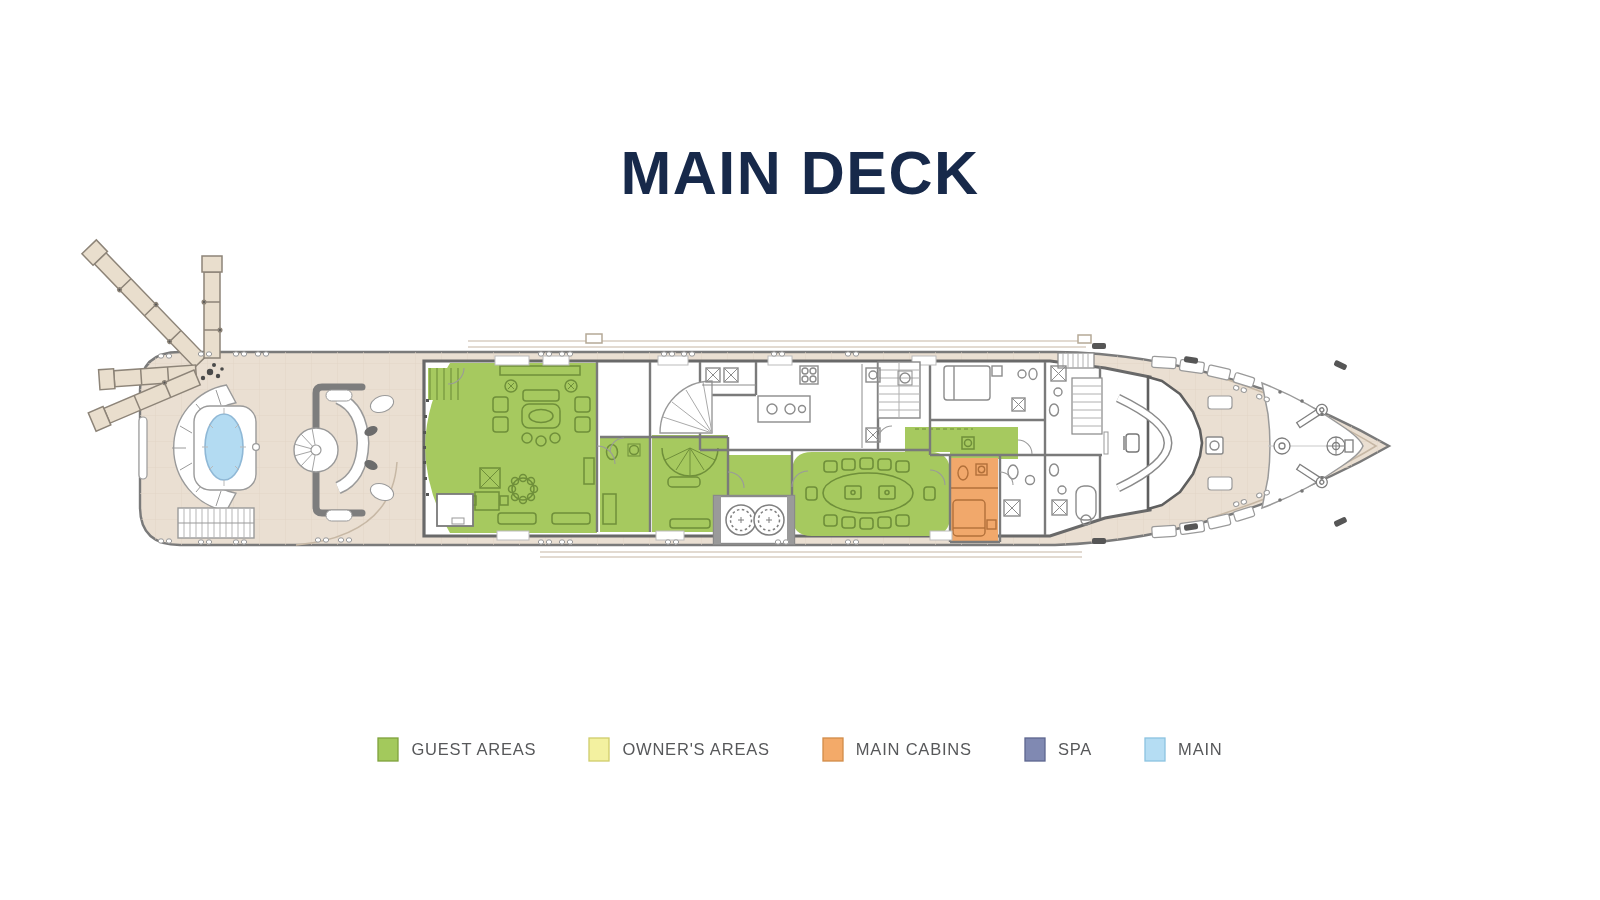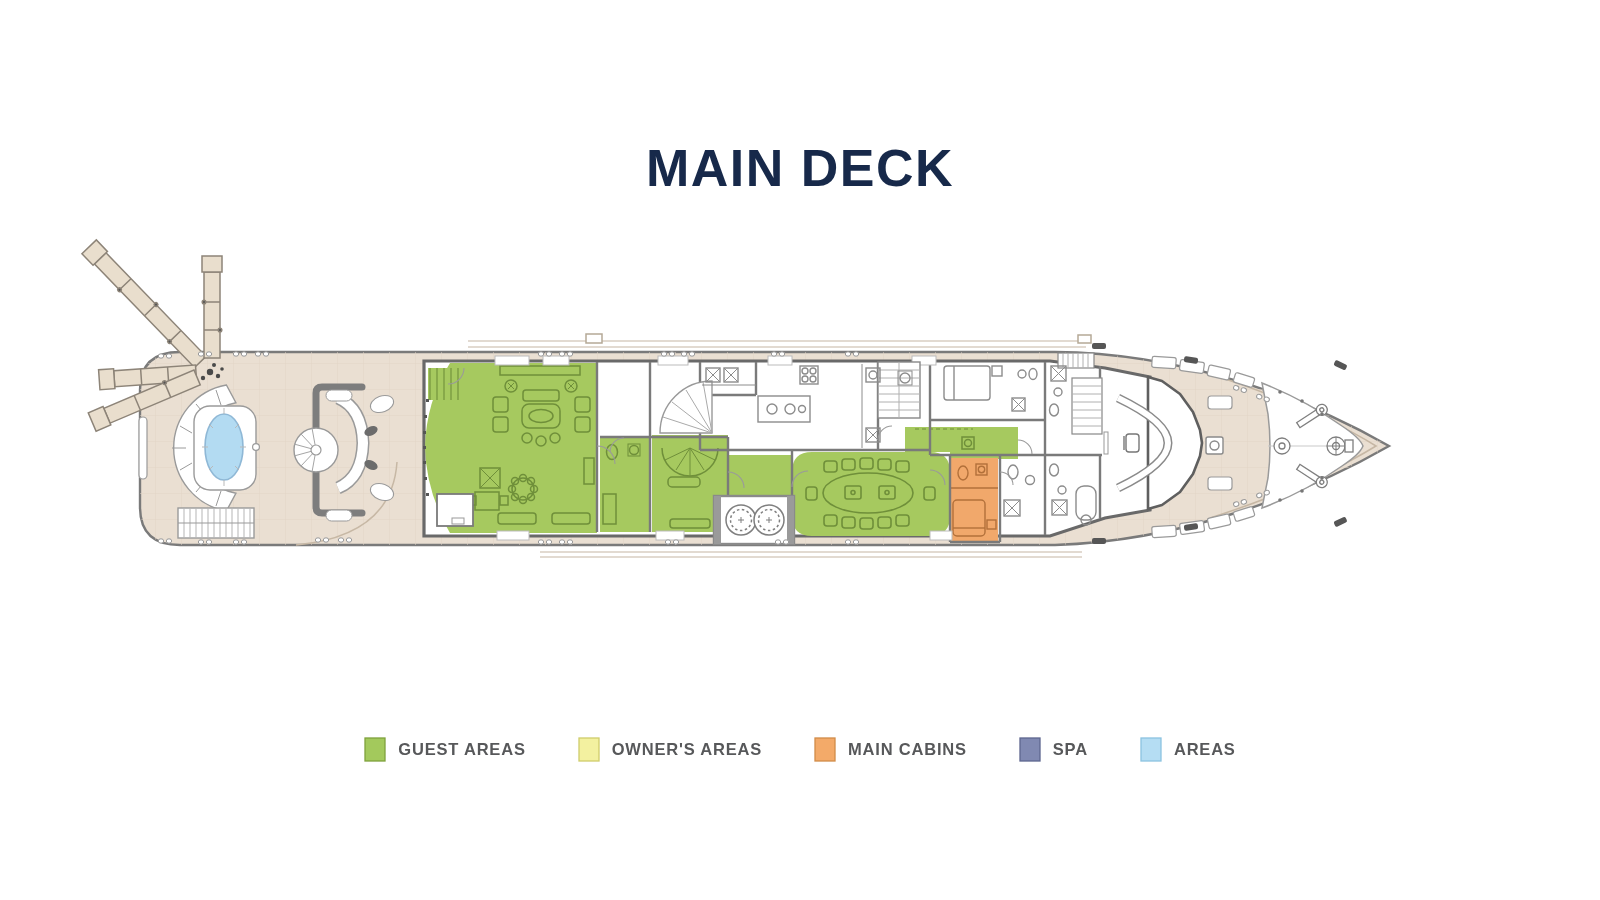--- a/index.html
+++ b/index.html
@@ -1,24 +1,24 @@
 <!DOCTYPE html>
 <html><head>
 <meta charset="utf-8">
 <style>
   html,body{margin:0;padding:0;background:#ffffff;}
   body{width:1600px;height:900px;position:relative;overflow:hidden;
        font-family:"Liberation Sans",sans-serif;}
   .page-title{position:absolute;top:138px;left:0;right:0;margin:0;
-    text-align:center;font-size:52px;font-weight:700;letter-spacing:1.5px;}
+    text-align:center;font-size:61px;font-weight:700;letter-spacing:1.5px;}
   .plan-svg{position:absolute;left:0;top:0;width:1600px;height:900px;}
   .legend{position:absolute;top:737px;left:0;right:0;display:flex;
     justify-content:center;align-items:center;gap:52px;
     font-size:16.5px;letter-spacing:.8px;font-weight:500;}
-  .legend-item{display:flex;align-items:center;gap:12px;font-weight:bold;}
+  .legend-item{display:flex;align-items:center;gap:12px;}
   .legend-item svg{display:block;}
 </style>
 </head>
 <body>
 
 <h1 class="page-title" style="color: rgb(23, 41, 74);">MAIN DECK</h1>
 
 <svg class="plan-svg" viewBox="0 0 1600 900" xmlns="http://www.w3.org/2000/svg">
   <defs>
     <pattern id="planks" width="26" height="26" patternUnits="userSpaceOnUse">
@@ -434,15 +434,15 @@
   <div class="legend-item">
     <svg width="22" height="25">
       <rect x="1" y="1" width="20" height="23" stroke-width="1.3" fill="#8089b2" stroke="#5d668f"></rect>
     </svg>
     <span>SPA</span>
   </div>
   <div class="legend-item">
     <svg width="22" height="25">
       <rect x="1" y="1" width="20" height="23" stroke-width="1.3" fill="#b5ddf3" stroke="#8cc3e0"></rect>
     </svg>
-    <span>AREAS</span>
+    <span>MAIN</span>
   </div>
 </div>
 
 </body></html>

